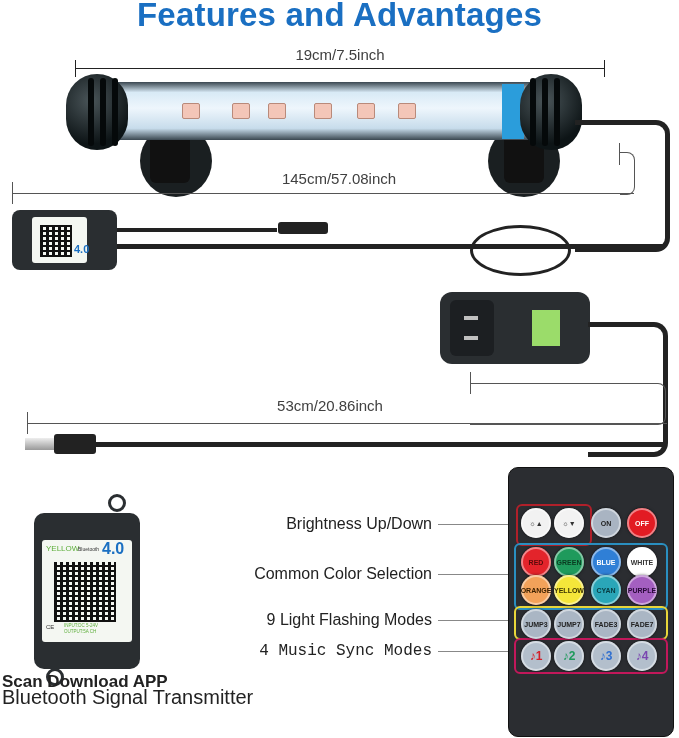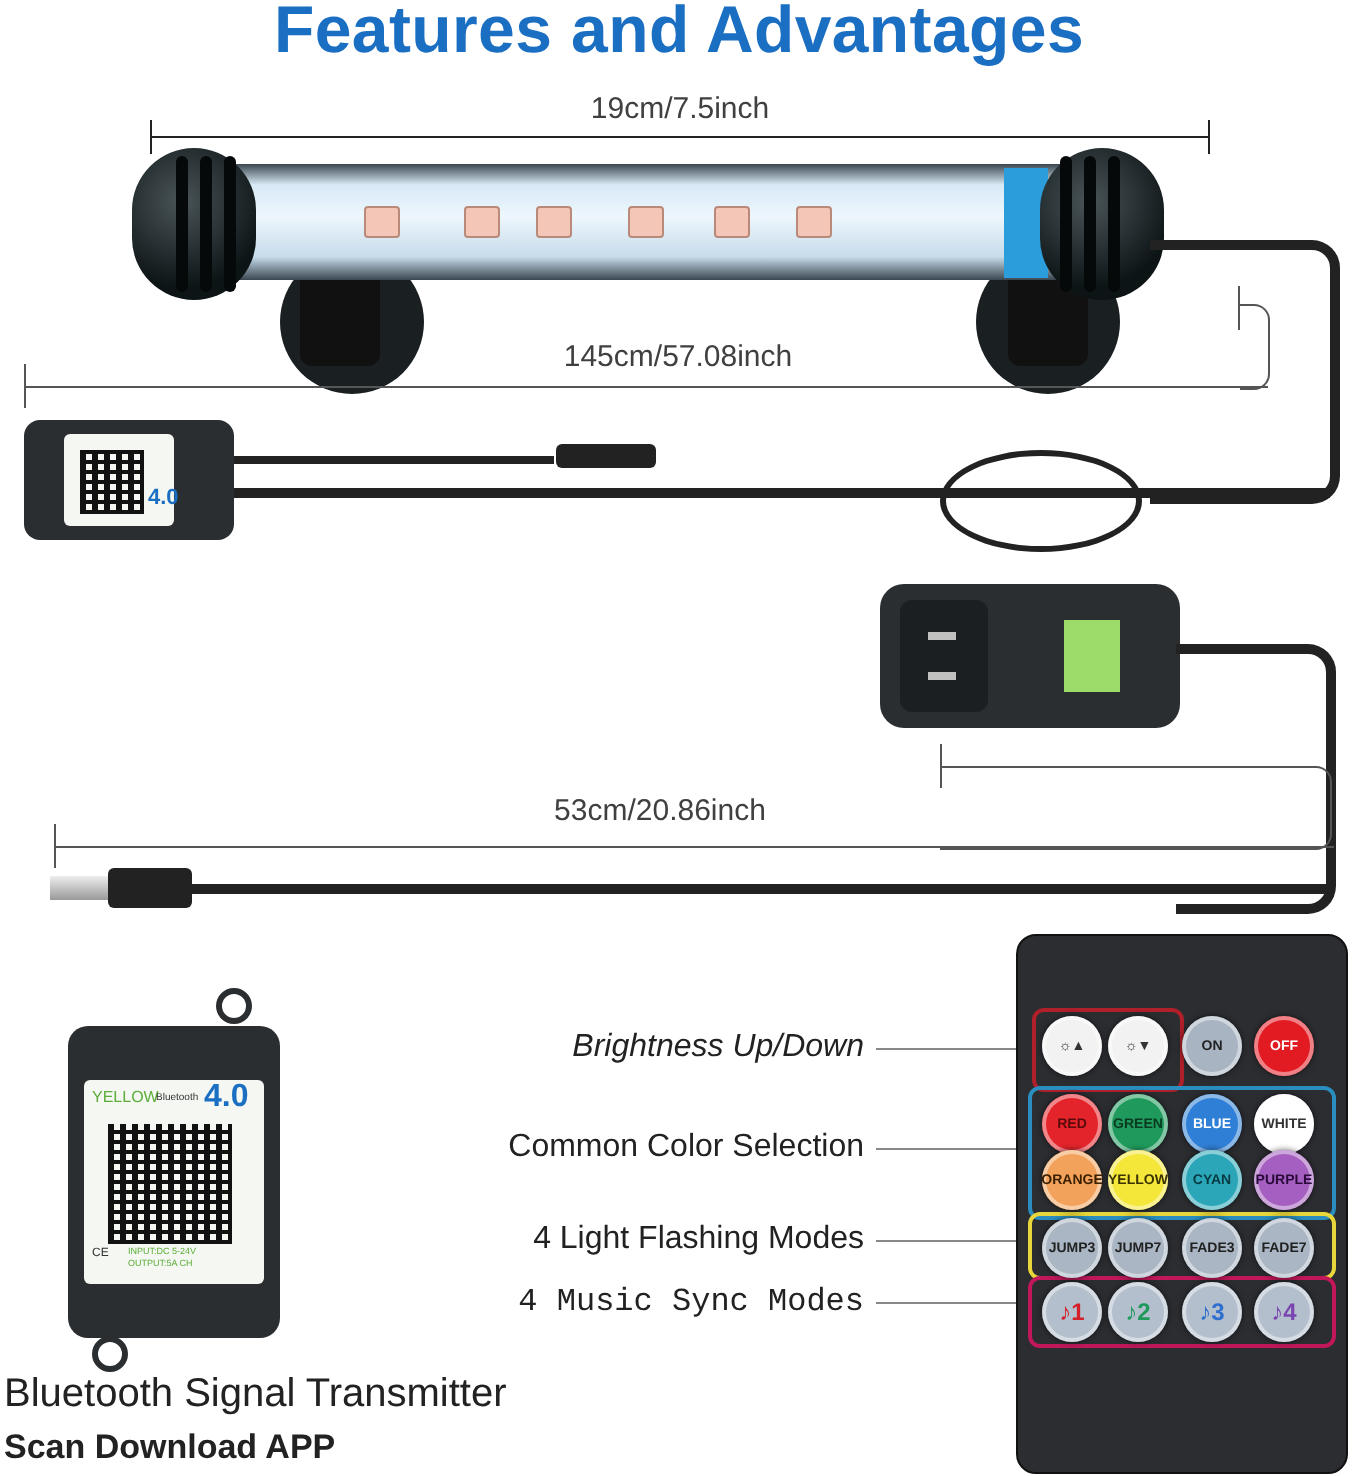--- a/index.html
+++ b/index.html
@@ -112,27 +112,27 @@
     <div class="abs" style="left:60px;top:0px;font-size:16px;font-weight:bold;color:#1a6fc2;">4.0</div>
     <div class="abs qr" style="left:12px;top:22px;width:62px;height:60px;"></div>
     <div class="abs" style="left:4px;top:84px;font-size:6px;color:#333;">CE</div>
     <div class="abs" style="left:22px;top:83px;font-size:4.5px;color:#5cae3a;line-height:6px;">
       <div>INPUT:DC 5-24V</div>
       <div>OUTPUT:5A CH</div>
     </div>
   </div>
 </div>
 <div class="abs bt-caption" style="left:2px;top:686px;">Bluetooth Signal Transmitter</div>
-<div class="abs bt-caption2" style="left:2px;top:714px;">Scan Download APP</div>
+<div class="abs bt-caption2" style="left:2px;top:672px;">Scan Download APP</div>
 
-<div class="abs feature" style="left:212px;top:515px;font-style:italic;">Brightness Up/Down</div>
+<div class="abs feature" style="left:212px;top:515px;">Brightness Up/Down</div>
 <div class="abs leader" style="left:438px;top:524px;width:78px;"></div>
 <div class="abs feature" style="left:212px;top:565px;">Common Color Selection</div>
 <div class="abs leader" style="left:438px;top:574px;width:78px;"></div>
-<div class="abs feature" style="left:212px;top:611px;">4 Light Flashing Modes</div>
+<div class="abs feature" style="left:212px;top:611px;">9 Light Flashing Modes</div>
 <div class="abs leader" style="left:438px;top:620px;width:78px;"></div>
 <div class="abs feature" style="left:212px;top:642px;font-family:Liberation Mono, monospace;">4 Music Sync Modes</div>
 <div class="abs leader" style="left:438px;top:651px;width:78px;"></div>
 
 <div class="abs remote">
   <div class="group" style="left:7px;top:36px;width:72px;height:38px;border-color:#b0202a;"></div>
   <div class="group" style="left:5px;top:75px;width:150px;height:63px;border-color:#2a8fc0;"></div>
   <div class="group" style="left:5px;top:138px;width:150px;height:30px;border-color:#e8d63a;"></div>
   <div class="group" style="left:5px;top:170px;width:150px;height:32px;border-color:#c2185b;"></div>
   <div id="remote-buttons">

